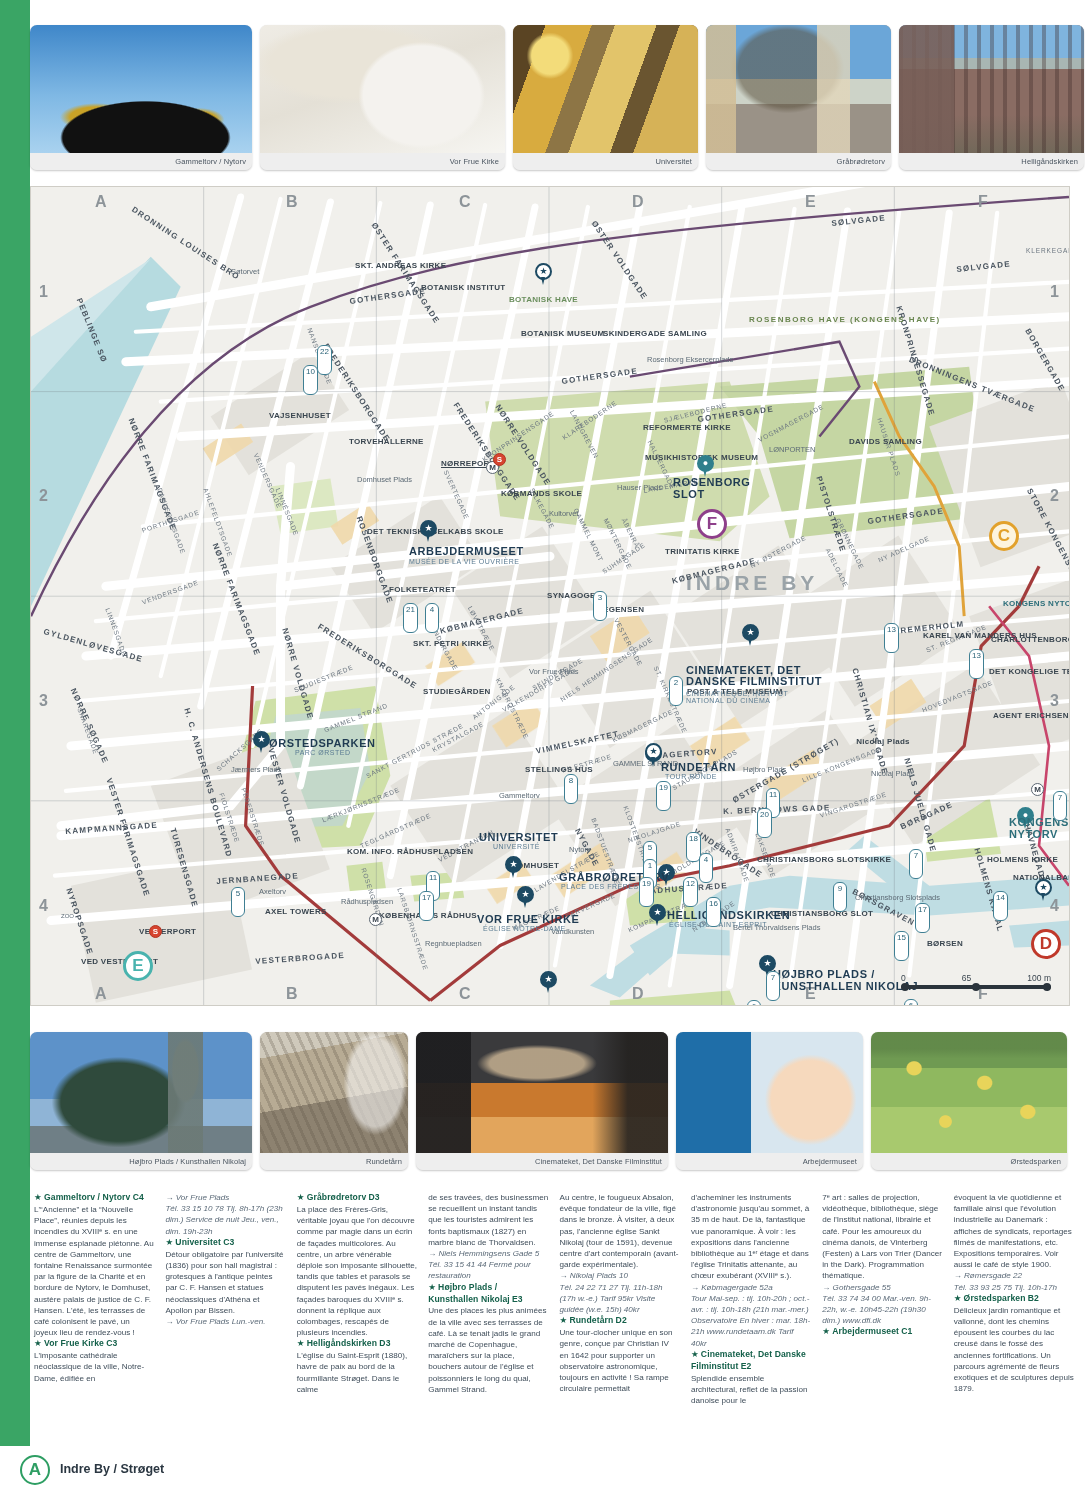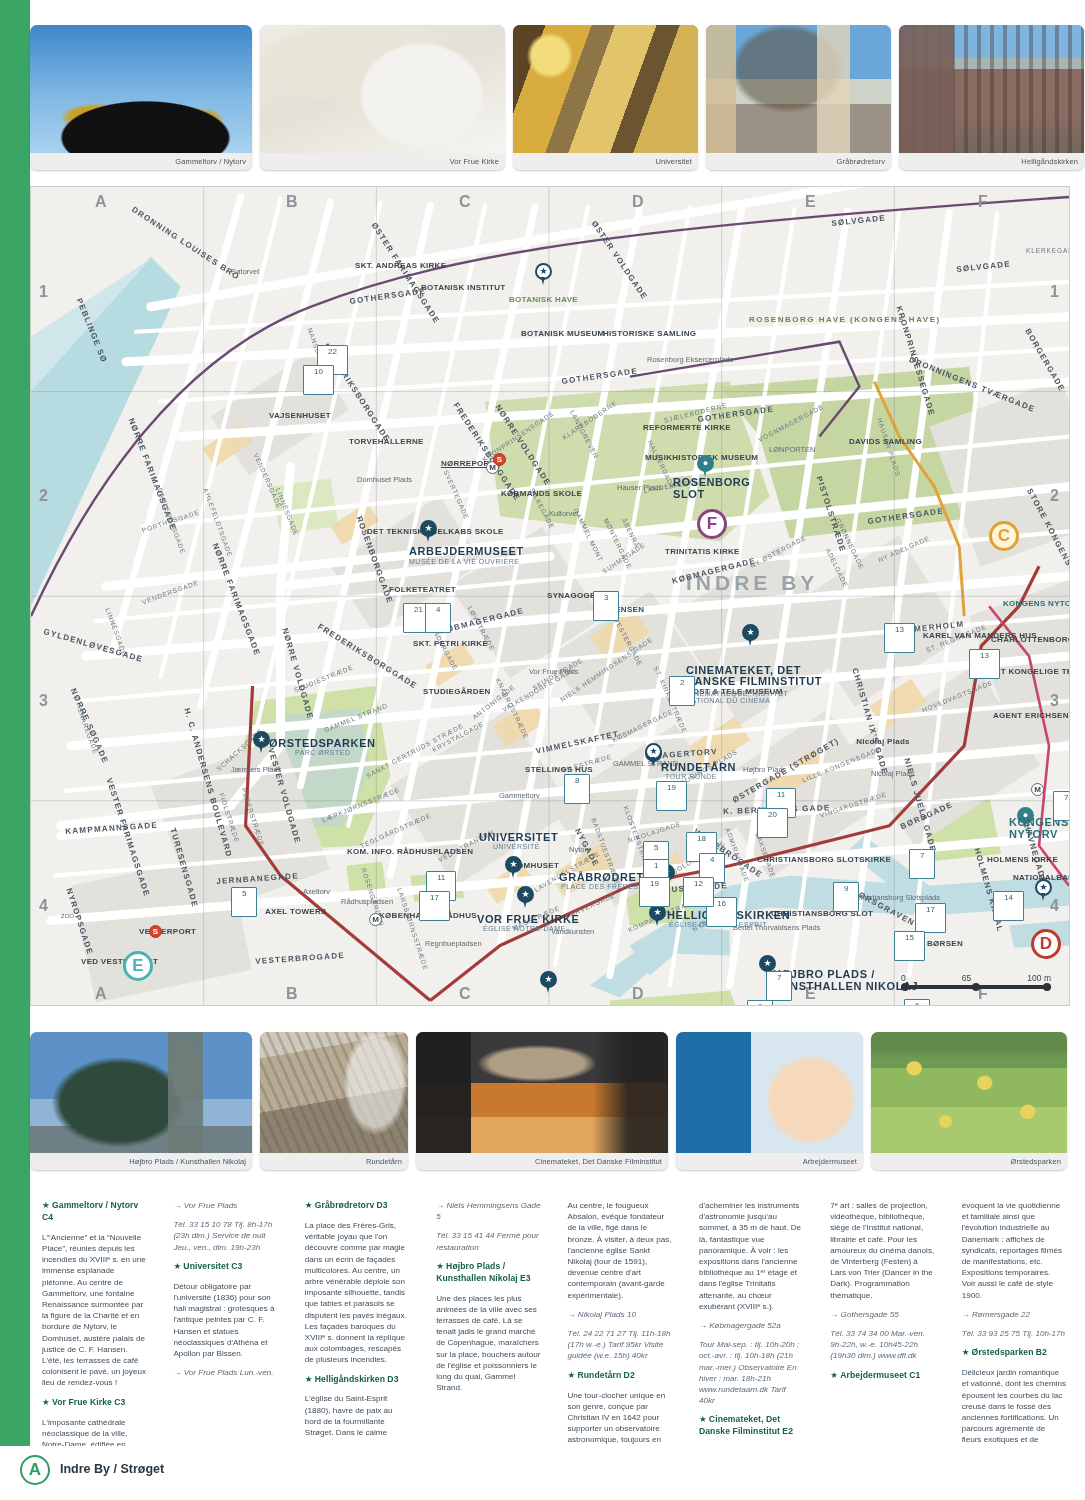--- a/index.html
+++ b/index.html
@@ -211,22 +211,22 @@
   .pin .pin-tail{
     position:absolute;left:6.2px;top:14px;width:0;height:0;
     border-left:2.4px solid transparent;border-right:2.4px solid transparent;
     border-top:8px solid #1d4a63;
   }
   .pin-solid .pin-body{ background:#1d4a63; color:#fff; }
   .pin-teal .pin-body{ background:#2f7f8c; border-color:#2f7f8c; color:#fff;}
   .pin-teal .pin-tail{ border-top-color:#2f7f8c; }
 
   .numbox{
-    position:absolute; min-width:14px; height:30px; padding:0 10px;
-    border:1.2px solid #3f7f93; border-radius:1px; background:#fff;
+    position:absolute; min-width:14px; height:30px; padding:0 2px;
+    border:1.2px solid #3f7f93; border-radius:6px; background:#fff;
     color:#2b6378; font-size:8px; line-height:11px; text-align:center;
   }
   .circ-badge{
     position:absolute; width:30px;height:30px;border-radius:50%;
     display:flex;align-items:center;justify-content:center;
     font-size:17px;font-weight:bold; background:#fff;
   }
   .metro-m{
     position:absolute;width:13px;height:13px;border-radius:50%;
     border:1.3px solid #5a6570;background:#fff;color:#3c4650;
@@ -243,21 +243,21 @@
   #scalebar .sb-labels{ display:flex; justify-content:space-between; font-size:8.5px; margin-bottom:2px;}
   #scalebar .sb-line{ position:relative;height:4px;background:#2b343c;border-radius:2px;}
   #scalebar .sb-dot{ position:absolute; top:-2px; width:8px;height:8px;border-radius:50%;background:#2b343c;}
 
   
   #text-area{
     position:absolute; left:34px; top:1192px; width:1040px; height:255px;
     display:flex; gap:11px;
   }
   .tcol{ width:124px; font-size:8.1px; line-height:1.385; color:#3f4d5a; }
-  .tcol p{ margin:8px; }
+  .tcol p{ margin:0; }
   .ttl{ color:#14604a; font-weight:bold; font-size:8.6px; letter-spacing:.1px; }
   .star{ color:#14604a; font-size:8.6px; }
   .it{ font-style:italic; color:#5b6a78; }
   .arrow{ color:#5b6a78; }
 
   
   #footer{
     position:absolute; left:0; bottom:0; width:1085px; height:54px;
     background:#ffffff;
   }
@@ -576,21 +576,21 @@
   <div class="mlabel street-sm" style="left:544px;top:222px;transform:rotate(62deg);">LANDGREVEN</div>
   <div class="mlabel street-sm" style="left:622px;top:252px;transform:rotate(64deg);">HALGERGADE</div>
   <div class="mlabel street" style="left:332px;top:328px;transform:rotate(70deg);">ROSENBORGGADE</div>
   <div class="mlabel street-sm" style="left:334px;top:586px;transform:rotate(-28deg);">SANKT GERTRUDS STRÆDE</div>
 
   <div class="mlabel place-lt" style="left:200px;top:80px;">Søtorvet</div>
   <div class="mlabel place" style="left:324px;top:74px;width:58px;">SKT. ANDREAS KIRKE</div>
   <div class="mlabel place" style="left:390px;top:96px;width:50px;">BOTANISK INSTITUT</div>
   <div class="mlabel place" style="left:478px;top:108px;width:44px;color:#6b8f5e;">BOTANISK HAVE</div>
   <div class="mlabel place" style="left:490px;top:142px;width:50px;">BOTANISK MUSEUM</div>
-  <div class="mlabel place" style="left:572px;top:142px;width:58px;">HISTORISKE SAMLING</div>
+  <div class="mlabel place" style="left:572px;top:142px;width:58px;">SKINDERGADE SAMLING</div>
   <div class="mlabel place-lt" style="left:616px;top:168px;width:72px;text-align:center;">Rosenborg Eksercerplads</div>
   <div class="mlabel place" style="left:718px;top:128px;width:170px;color:#69864f;letter-spacing:1.5px;">ROSENBORG HAVE (KONGENS HAVE)</div>
   <div class="mlabel place" style="left:818px;top:250px;width:58px;">DAVIDS SAMLING</div>
   <div class="mlabel place-lt" style="left:738px;top:258px;">LØNPORTEN</div>
   <div class="mlabel place" style="left:318px;top:250px;">TORVEHALLERNE</div>
   <div class="mlabel place" style="left:410px;top:272px;text-decoration:underline;">NØRREPORT</div>
   <div class="mlabel place" style="left:238px;top:224px;">VAJSENHUSET</div>
   <div class="mlabel place-lt" style="left:326px;top:288px;width:36px;">Domhuset Plads</div>
   <div class="mlabel place" style="left:470px;top:302px;width:48px;">KØBMANDS SKOLE</div>
   <div class="mlabel place" style="left:336px;top:340px;width:62px;">DET TEKNISKE SELKABS SKOLE</div>
@@ -609,21 +609,21 @@
   <div class="mlabel place" style="left:494px;top:578px;width:46px;">STELLINGS HUS</div>
   <div class="mlabel place-lt" style="left:468px;top:604px;">Gammeltorv</div>
   <div class="mlabel place" style="left:480px;top:674px;">DOMHUSET</div>
   <div class="mlabel place-lt" style="left:538px;top:658px;">Nytorv</div>
   <div class="mlabel place" style="left:316px;top:660px;width:54px;">KOM. INFO. RÅDHUSPLADSEN</div>
   <div class="mlabel place-lt" style="left:310px;top:710px;">Rådhuspladsen</div>
   <div class="mlabel place" style="left:348px;top:724px;width:54px;">KØBENHAVNS RÅDHUS</div>
   <div class="mlabel place-lt" style="left:394px;top:752px;">Regnbuepladsen</div>
   <div class="mlabel place-lt" style="left:520px;top:740px;">Vandkunsten</div>
   <div class="mlabel place" style="left:234px;top:720px;width:44px;">AXEL TOWERS</div>
-  <div class="mlabel place-lt" style="left:228px;top:700px;margin-left:44px;">Axeltorv</div>
+  <div class="mlabel place-lt" style="left:228px;top:700px;">Axeltorv</div>
   <div class="mlabel place" style="left:108px;top:740px;">VESTERPORT</div>
   <div class="mlabel place" style="left:50px;top:770px;">VED VESTERPORT</div>
   <div class="mlabel place-lt" style="left:200px;top:578px;width:42px;text-align:center;">Jærmers Plads</div>
   <div class="mlabel place-lt" style="left:712px;top:578px;width:34px;">Højbro Plads</div>
   <div class="mlabel place-lt" style="left:840px;top:582px;">Nicolaj Plads</div>
   <div class="mlabel place" style="left:726px;top:668px;width:66px;">CHRISTIANSBORG SLOTSKIRKE</div>
   <div class="mlabel place" style="left:740px;top:722px;width:60px;">CHRISTIANSBORG SLOT</div>
   <div class="mlabel place-lt" style="left:824px;top:706px;width:56px;text-align:center;">Christiansborg Slotsplads</div>
   <div class="mlabel place-lt" style="left:702px;top:736px;width:42px;text-align:center;">Bertel Thorvaldsens Plads</div>
   <div class="mlabel place" style="left:896px;top:752px;">BØRSEN</div>
@@ -864,20 +864,21 @@
     <p>La place des Frères-Gris, véritable joyau que l'on découvre comme par magie dans un écrin de façades multicolores. Au centre, un arbre vénérable déploie son imposante silhouette, tandis que tables et parasols se disputent les pavés inégaux. Les façades baroques du XVIIIᵉ s. donnent la réplique aux colombages, rescapés de plusieurs incendies.</p>
     <p>
       <span class="star">★</span>
       <span class="ttl">Helligåndskirken</span>
       <span class="ttl grid-ref">D3</span>
     </p>
     <p>L'église du Saint-Esprit (1880), havre de paix au bord de la fourmillante Strøget. Dans le calme</p>
   </div>
 
   <div class="tcol">
+    <p>de ses travées, des businessmen se recueillent un instant tandis que les touristes admirent les fonts baptismaux (1827) en marbre blanc de Thorvaldsen.</p>
     <p class="it">
       <span class="arrow">→</span>
       <span>Niels Hemmingsens Gade 5</span>
     </p>
     <p class="it">Tél. 33 15 41 44 Fermé pour restauration</p>
     <p>
       <span class="star">★</span>
       <span class="ttl">Højbro Plads / Kunsthallen Nikolaj</span>
       <span class="ttl grid-ref">E3</span>
     </p>

